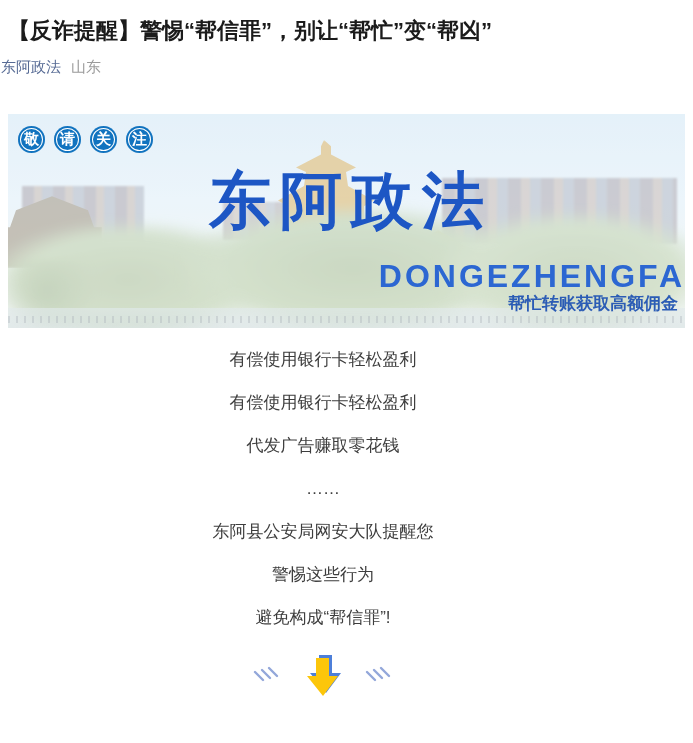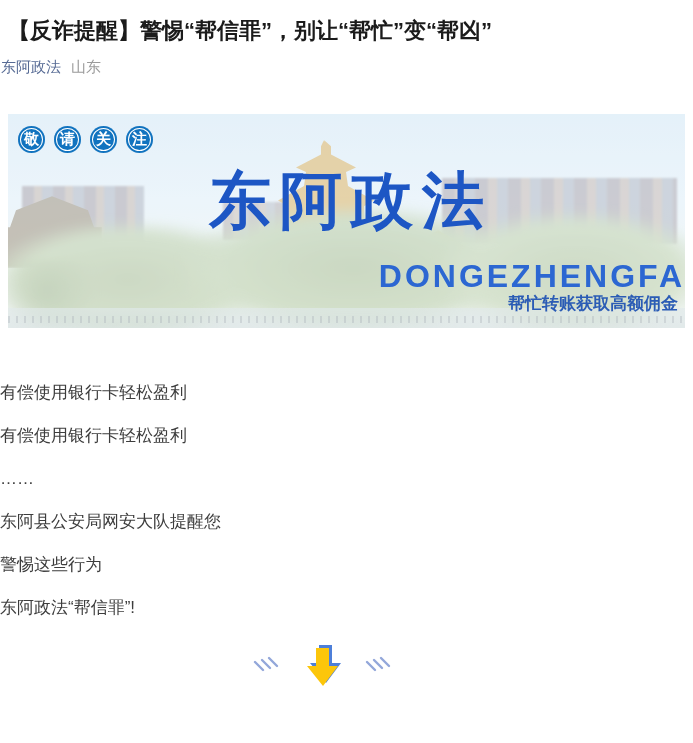--- a/index.html
+++ b/index.html
@@ -83,21 +83,21 @@
   .banner-subtitle {
     position:absolute; top:146px; left:0; width:100%; text-align:right;
     font-size:32px; line-height:1; font-weight:800; color:#2c67d2; letter-spacing:3px;
   }
   .banner-org {
     position:absolute; top:181px; right:7px;
     font-size:17px; line-height:1; font-weight:700; color:#2b5cb5;
   }
 
   
-  .content { padding-top:23px; color:#3d3d3d;margin-top:33px; }
+  .content { padding-top:23px; text-align:center; color:#3d3d3d; }
   .content p { margin:0 0 26px; font-size:17px; line-height:17px; }
 
   
   .arrow-wrap {
     margin-top:14px; display:flex; justify-content:center; align-items:center; gap:20px; height:48px;
   }
   .speed-lines { display:block; }
 </style>
 </head>
 <body>
@@ -136,24 +136,25 @@
     </div>
 
     <div class="banner-title">东阿政法</div>
     <div class="banner-subtitle">DONGEZHENGFA</div>
     <div class="banner-org">帮忙转账获取高额佣金</div>
   </div>
 
   <div class="content">
     <p>有偿使用银行卡轻松盈利</p>
     <p>有偿使用银行卡轻松盈利</p>
+    <p>代发广告赚取零花钱</p>
     <p>……</p>
     <p>东阿县公安局网安大队提醒您</p>
     <p>警惕这些行为</p>
-    <p>东阿政法“帮信罪”!</p>
+    <p>避免构成“帮信罪”!</p>
 
     <div class="arrow-wrap">
       <svg class="speed-lines" width="30" height="20" viewBox="0 0 30 20">
         <g stroke="#93a7da" stroke-width="2.4" stroke-linecap="round">
           <line x1="3" y1="6" x2="11" y2="14"></line>
           <line x1="10" y1="4" x2="18" y2="12"></line>
           <line x1="17" y1="2" x2="25" y2="10"></line>
         </g>
       </svg>
       <svg width="42" height="46" viewBox="0 0 42 46">

